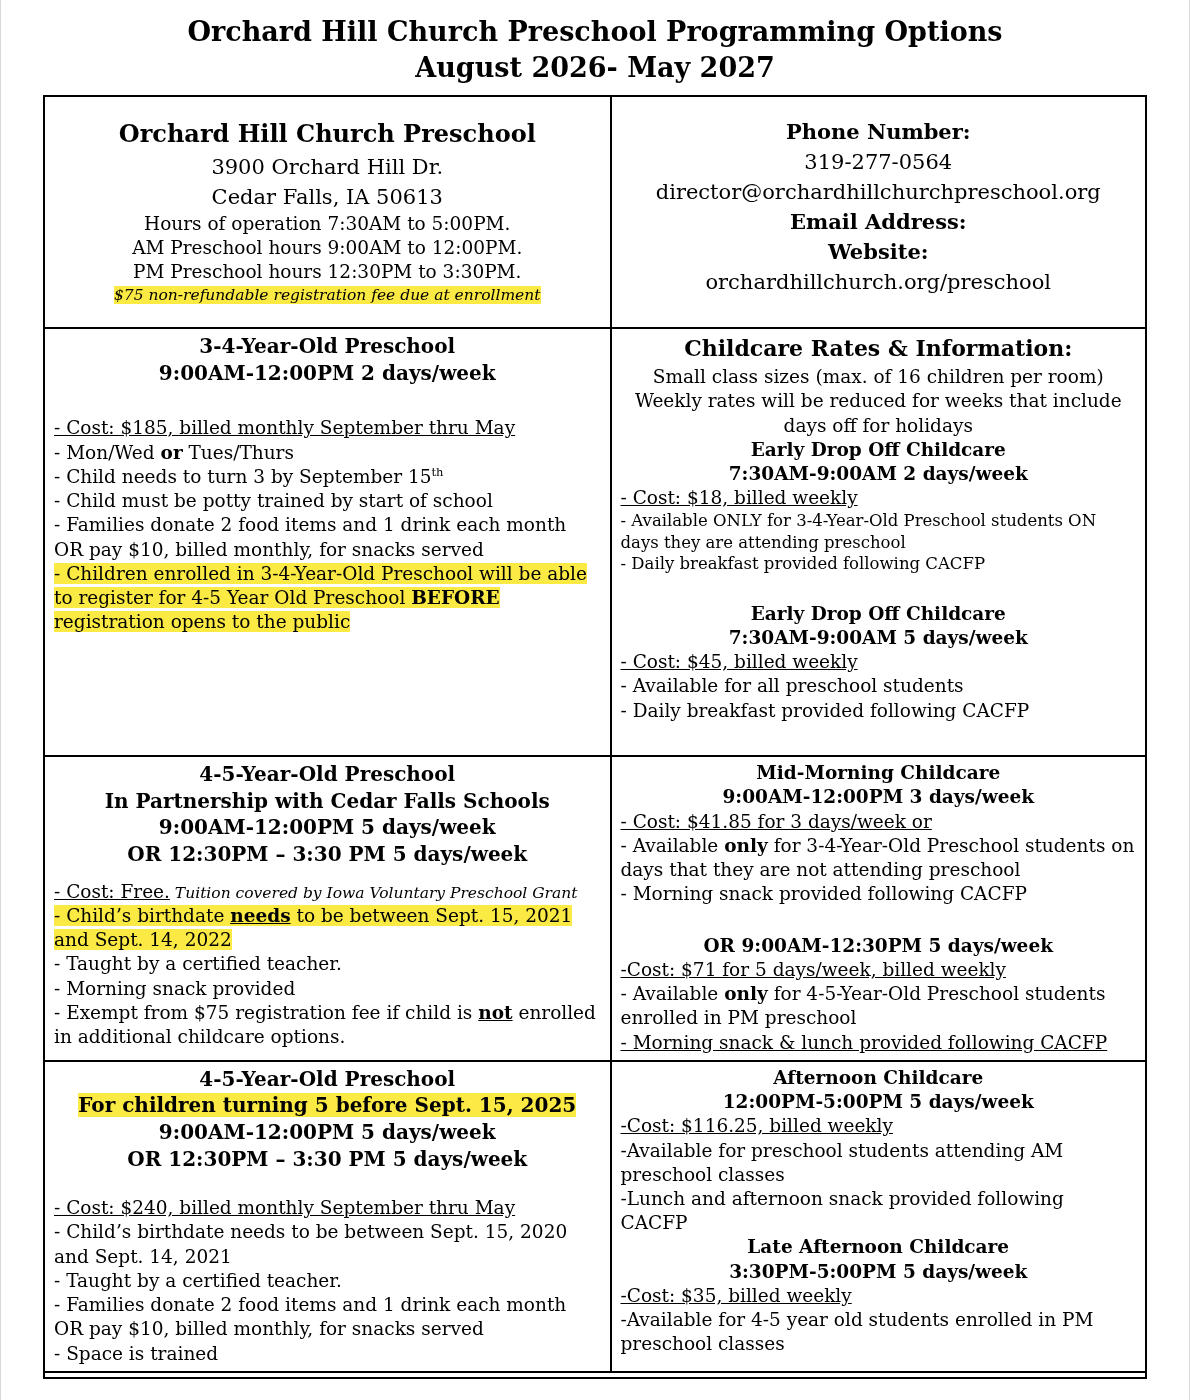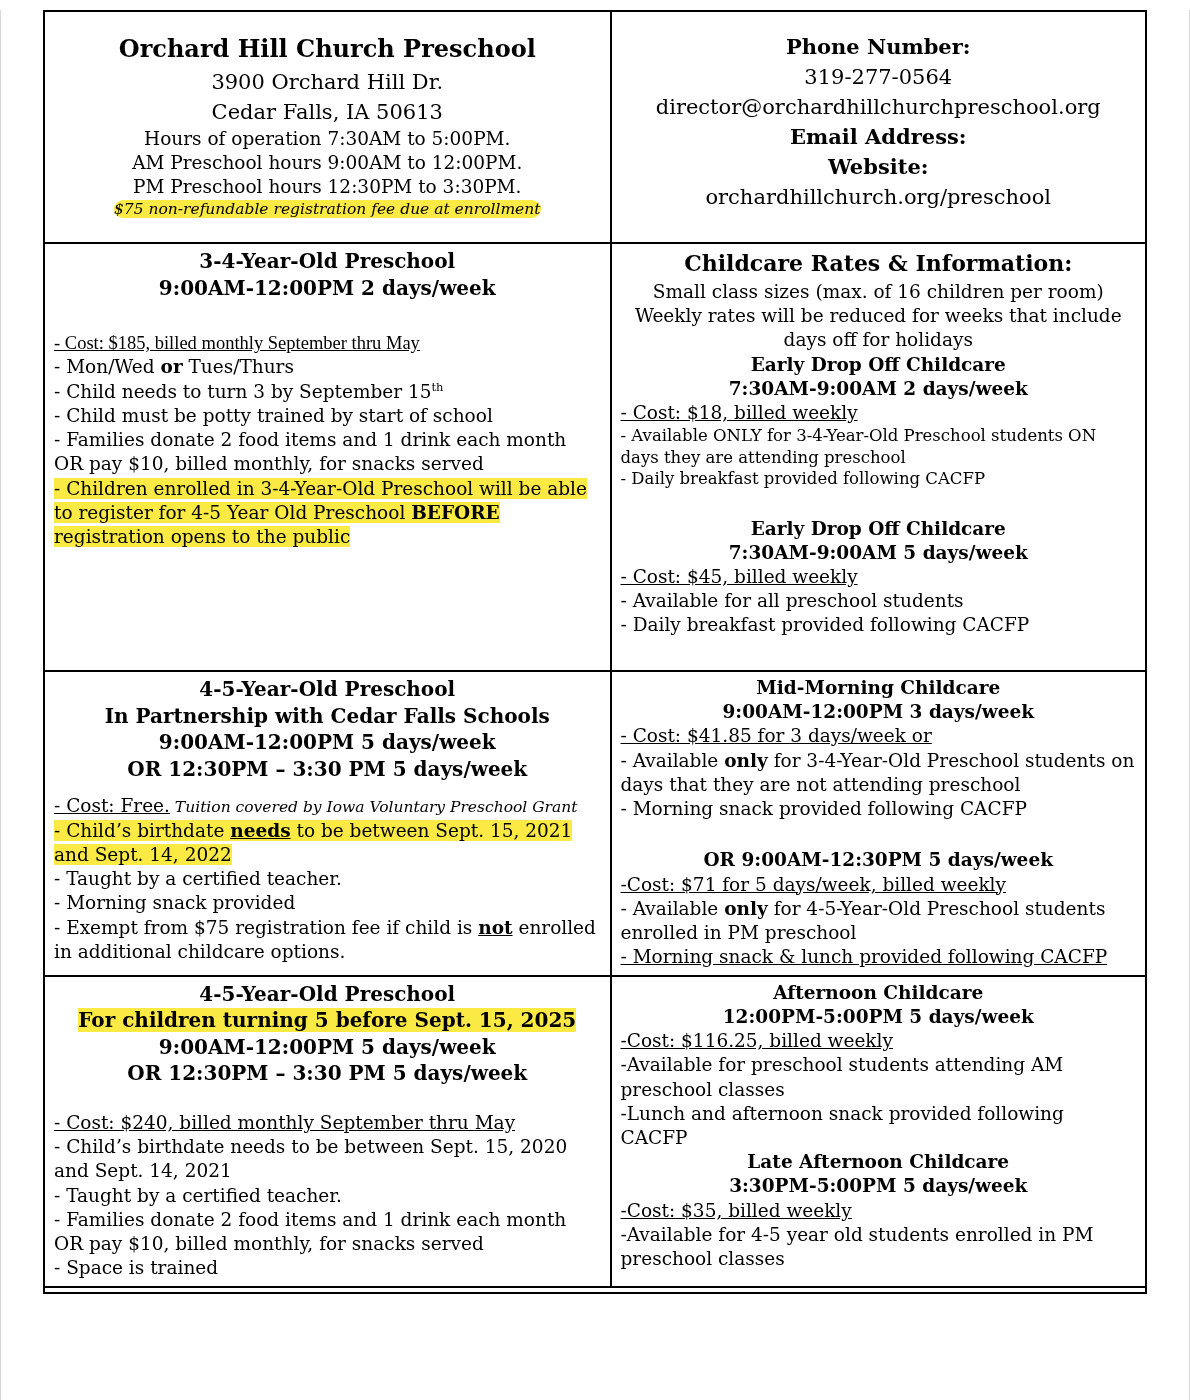--- a/index.html
+++ b/index.html
@@ -29,29 +29,33 @@
   .l { text-align: left; }
   .s-h1 { font-size: 24px; line-height: 1.4; }
   .s-h2 { font-size: 22px; line-height: 1.4; }
   .s-h3 { font-size: 20px; line-height: 1.33; }
   .s-lg { font-size: 21px; line-height: 1.43; }
   .s-md { font-size: 18.5px; line-height: 1.31; }
   .s-sm { font-size: 16.5px; line-height: 1.3; }
   .s-xs { font-size: 15.5px; line-height: 1.32; }
   .b { font-weight: bold; }
   .u { text-decoration: underline; }
-  .i { font-style: italic; border-radius: 9px; }
+  .i { font-style: italic; }
   .h { background: var(--hl); }
   .seg-xs { font-size: 15.5px; }
   sup { font-size: 0.62em; line-height: 0; }
 </style>
 </head>
 <body>
 
 <div class="sheet">
+  <div class="page-title">
+    <div>Orchard Hill Church Preschool Programming Options</div>
+    <div>August 2026- May 2027</div>
+  </div>
 
   <div class="doc-table">
     <div class="trow">
       <div class="cell cell-left">
           <p class="p c s-h1"><span class="b">Orchard Hill Church Preschool</span></p>
           <p class="p c s-lg"><span>3900 Orchard Hill Dr.</span></p>
           <p class="p c s-lg"><span>Cedar Falls, IA 50613</span></p>
           <p class="p c s-md" style=""><span>Hours of operation 7:30AM to 5:00PM.</span></p>
           <p class="p c s-md"><span>AM Preschool hours 9:00AM to 12:00PM.</span></p>
           <p class="p c s-md"><span>PM Preschool hours 12:30PM to 3:30PM.</span></p>
@@ -63,21 +67,21 @@
           <p class="p c s-lg"><span>director@orchardhillchurchpreschool.org</span></p>
           <p class="p c s-lg"><span class="b">Email Address:</span></p>
           <p class="p c s-lg"><span class="b">Website:</span></p>
           <p class="p c s-lg"><span>orchardhillchurch.org/preschool</span></p>
         </div>
     </div>
     <div class="trow">
       <div class="cell cell-left">
           <p class="p c s-h3"><span class="b">3-4-Year-Old Preschool</span></p>
           <p class="p c s-h3"><span class="b">9:00AM-12:00PM 2 days/week</span></p>
-          <p class="p l s-md" style="margin-top: 30px; font-family: Liberation Serif, serif;"><span class="u">- Cost: $185, billed monthly September thru May</span></p>
+          <p class="p l s-md" style="margin-top: 30px;"><span class="u">- Cost: $185, billed monthly September thru May</span></p>
           <p class="p l s-md"><span>- Mon/Wed </span><span class="b">or</span><span> Tues/Thurs</span></p>
           <p class="p l s-md"><span>- Child needs to turn 3 by September 15</span><sup>th</sup></p>
           <p class="p l s-md"><span>- Child must be potty trained by start of school</span></p>
           <p class="p l s-md"><span>- Families donate 2 food items and 1 drink each month OR pay $10, billed monthly, for snacks served</span></p>
           <p class="p l s-md"><span class="h">- Children enrolled in 3-4-Year-Old Preschool will be able to register for 4-5 Year Old Preschool </span><span class="b h">BEFORE</span><span class="h"> registration opens to the public</span></p>
         </div>
       <div class="cell cell-right">
           <p class="p c s-h2"><span class="b">Childcare Rates &amp; Information:</span></p>
           <p class="p c s-md"><span>Small class sizes (max. of 16 children per room)</span></p>
           <p class="p c s-md"><span>Weekly rates will be reduced for weeks that include days off for holidays</span></p>

